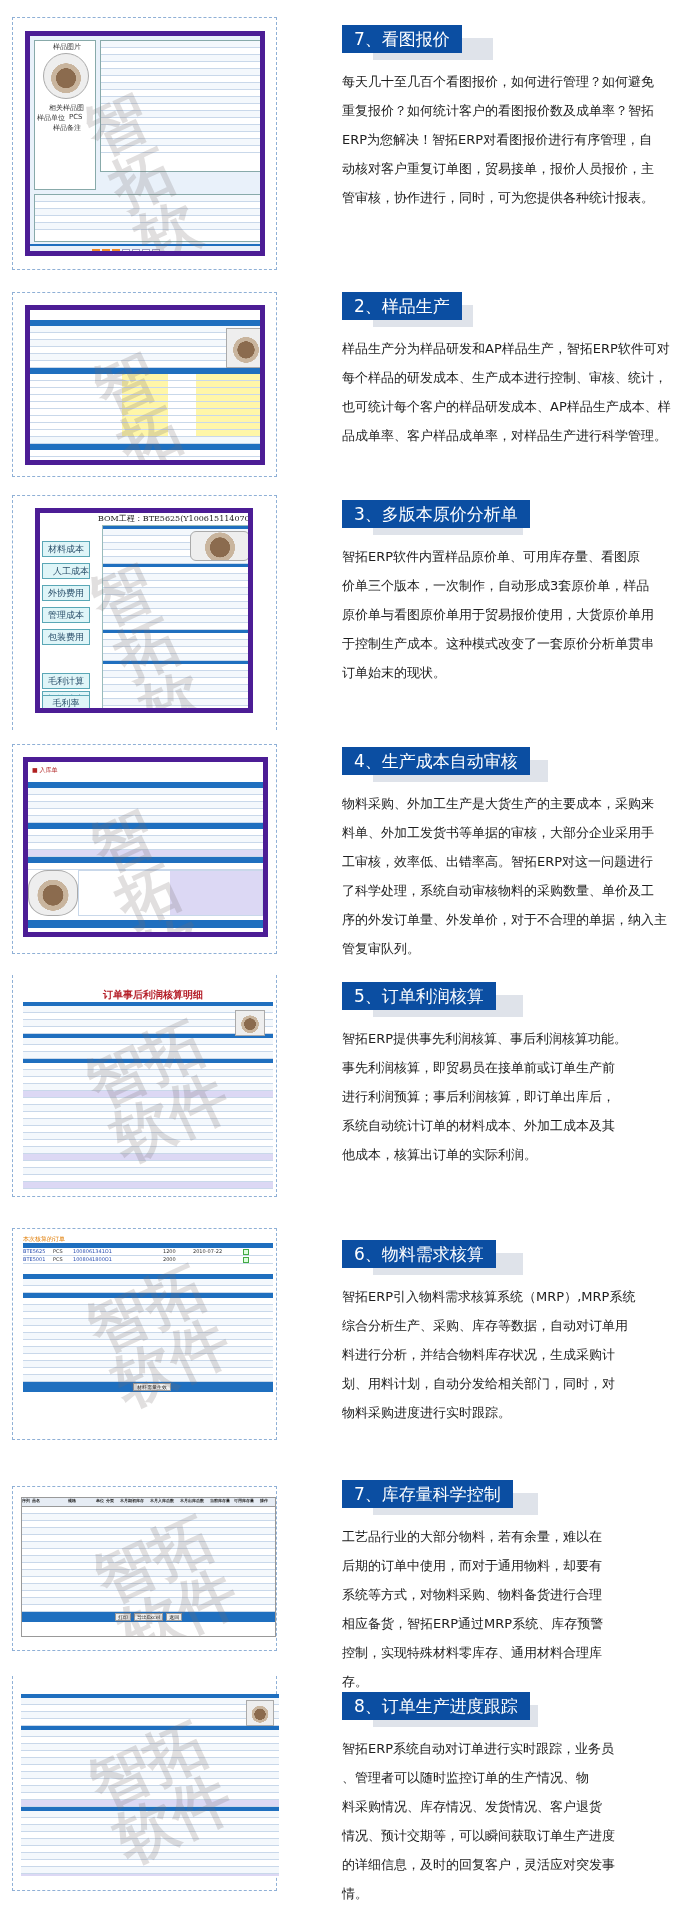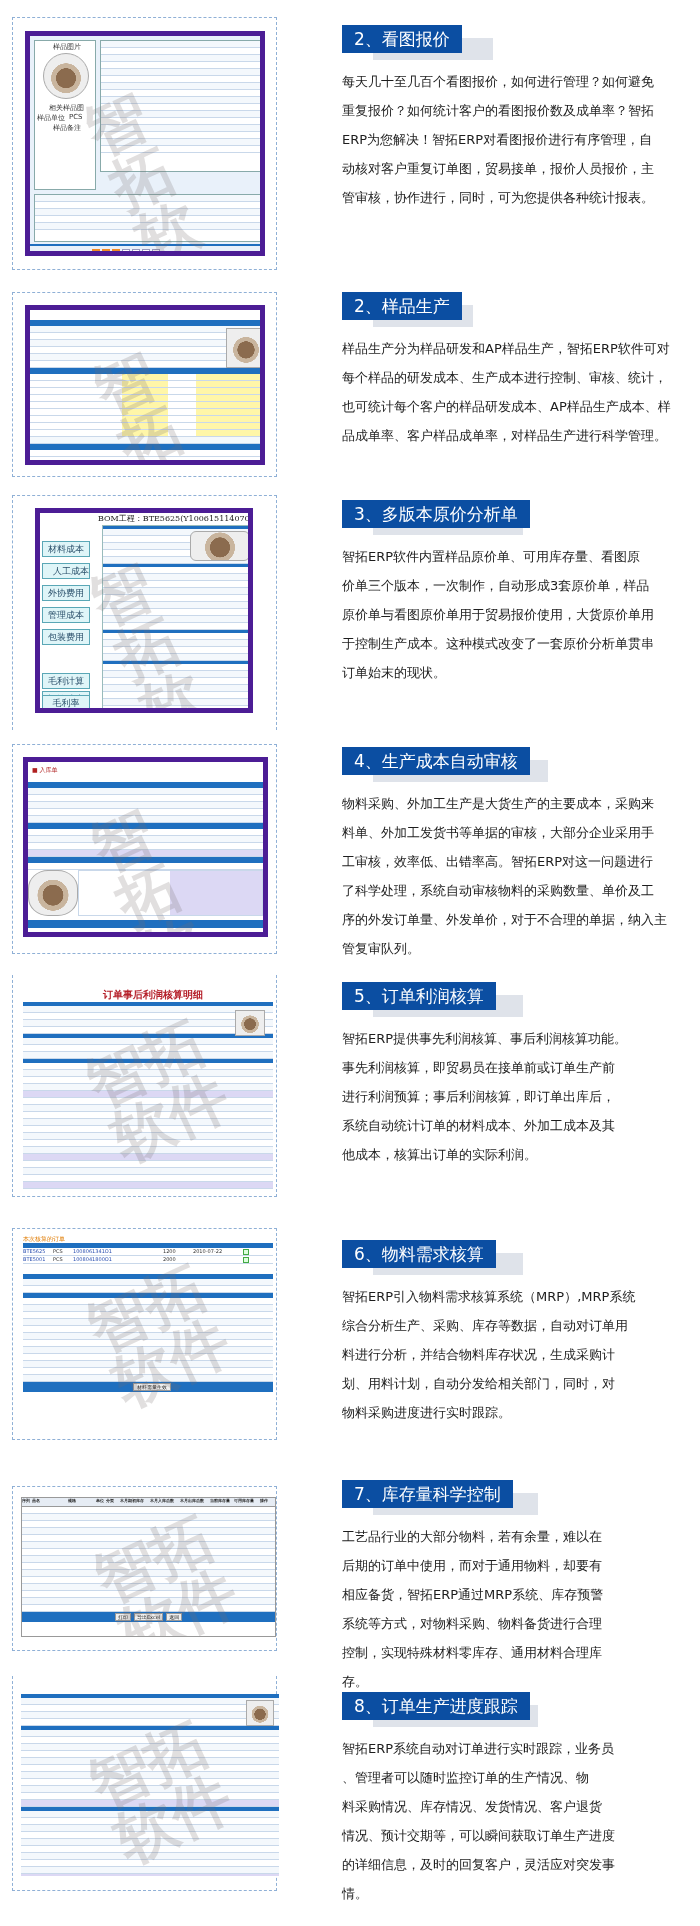--- a/index.html
+++ b/index.html
@@ -92,21 +92,21 @@
         <span style="width:8px;height:7px;background:#fff;border:1px solid #99b;display:block;"></span>
         <span style="width:8px;height:7px;background:#fff;border:1px solid #99b;display:block;"></span>
         <span style="width:8px;height:7px;background:#fff;border:1px solid #99b;display:block;"></span>
       </div>
       <div class="watermark">智拓软件</div>
     </div>
   </div>
   <div class="text-col" style="top:25px;">
     <div class="heading-wrap">
       <div class="heading-shadow" style="width:120px;"></div>
-      <div class="heading">2、看图报价</div>
+      <div class="heading">7、看图报价</div>
     </div>
     <div class="body-text">
       <div>每天几十至几百个看图报价，如何进行管理？如何避免</div>
       <div>重复报价？如何统计客户的看图报价数及成单率？智拓</div>
       <div>ERP为您解决！智拓ERP对看图报价进行有序管理，自</div>
       <div>动核对客户重复订单图，贸易接单，报价人员报价，主</div>
       <div>管审核，协作进行，同时，可为您提供各种统计报表。</div>
     </div>
   </div>
 </div>
@@ -411,22 +411,22 @@
     </div>
   </div>
   <div class="text-col" style="top:20px;">
     <div class="heading-wrap">
       <div class="heading-shadow" style="width:165px;"></div>
       <div class="heading">7、库存量科学控制</div>
     </div>
     <div class="body-text">
       <div>工艺品行业的大部分物料，若有余量，难以在</div>
       <div>后期的订单中使用，而对于通用物料，却要有</div>
+      <div>系统等方式，对物料采购、物料备货进行合理</div>
       <div>相应备货，智拓ERP通过MRP系统、库存预警</div>
-      <div>系统等方式，对物料采购、物料备货进行合理</div>
       <div>控制，实现特殊材料零库存、通用材料合理库</div>
       <div>存。</div>
     </div>
   </div>
 </div>
 
 <div class="section" style="top:1690px;height:236px;">
   <div class="shot" style="top:-14px;height:215px;border-top:none;">
     <div class="shot-inner" style="left:8px;top:18px;width:258px;height:182px;background:#fff;border:none;">
       <div class="mini-bar" style="height:4px;"></div>

